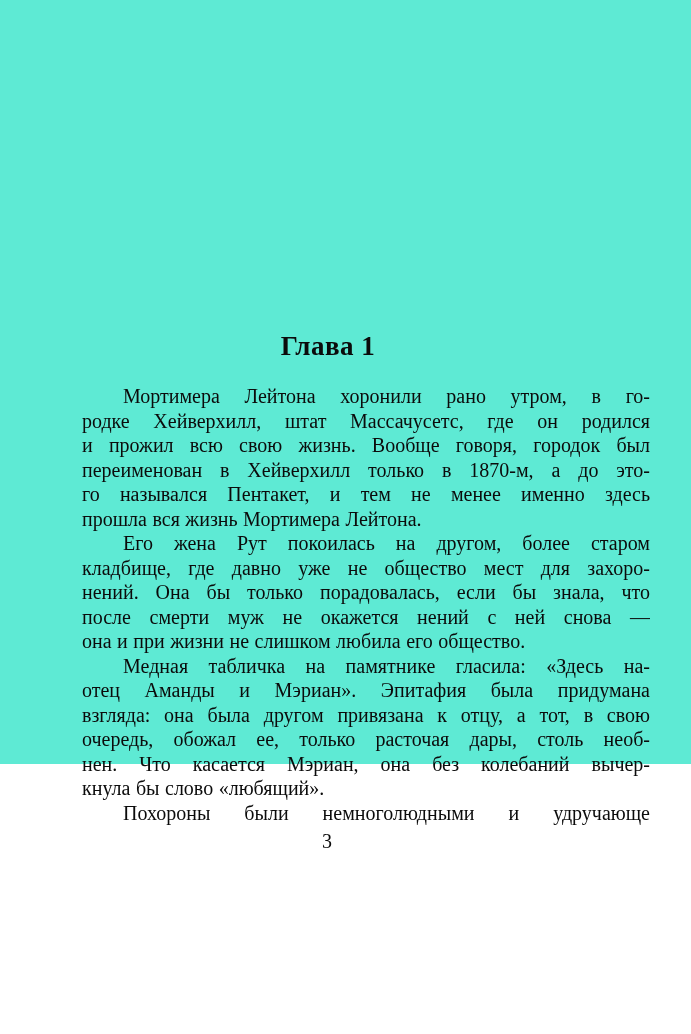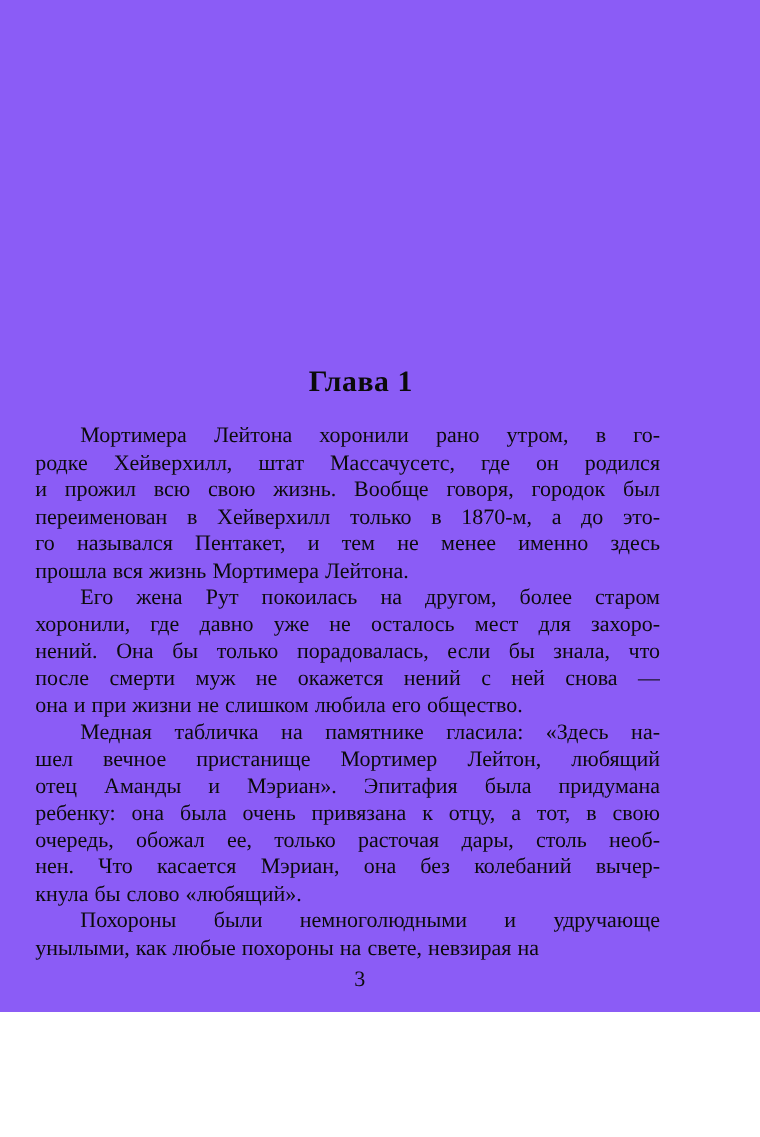--- a/index.html
+++ b/index.html
@@ -10,39 +10,39 @@
   body {
     width: 691px;
     height: 1034px;
     font-family: "Liberation Serif", "DejaVu Serif", serif;
     color: #0b0b0b;
     overflow: hidden;
   }
   .page {
     position: relative;
     width: 691px;
-    height: 920px;
-    background: #8b5cf6;
+    height: 764px;
+    background: #5eead4;
     box-sizing: border-box;
     padding-top: 329px;
   }
   .chapter-title {
     width: 568px;
     margin: 0 0 20px 62px;
     font-size: 27px;
     line-height: 35px;
     font-weight: bold;
     text-align: center;
     position: relative;
     left: -18px;
     letter-spacing: 0.5px;
   }
   .text-block {
     width: 568px;
-    margin-left: 32px;
+    margin-left: 82px;
     font-size: 20px;
     line-height: 24.5px;
   }
   .paragraph {
     margin: 0;
     padding: 0;
   }
   .line {
     height: 24.5px;
     overflow: hidden;
@@ -79,34 +79,32 @@
       <div class="paragraph">
         <div class="line first">Мортимера Лейтона хоронили рано утром, в го-</div>
         <div class="line">родке Хейверхилл, штат Массачусетс, где он родился</div>
         <div class="line">и прожил всю свою жизнь. Вообще говоря, городок был</div>
         <div class="line">переименован в Хейверхилл только в 1870-м, а до это-</div>
         <div class="line">го назывался Пентакет, и тем не менее именно здесь</div>
         <div class="line last">прошла вся жизнь Мортимера Лейтона.</div>
       </div>
       <div class="paragraph">
         <div class="line first">Его жена Рут покоилась на другом, более старом</div>
-        <div class="line">хоронили, где давно уже не осталось мест для захоро-</div>
+        <div class="line">кладбище, где давно уже не общество мест для захоро-</div>
         <div class="line">нений. Она бы только порадовалась, если бы знала, что</div>
         <div class="line">после смерти муж не окажется нений с ней снова —</div>
         <div class="line last">она и при жизни не слишком любила его общество.</div>
       </div>
       <div class="paragraph">
         <div class="line first">Медная табличка на памятнике гласила: «Здесь на-</div>
-        <div class="line">шел вечное пристанище Мортимер Лейтон, любящий</div>
         <div class="line">отец Аманды и Мэриан». Эпитафия была придумана</div>
-        <div class="line">ребенку: она была очень привязана к отцу, а тот, в свою</div>
+        <div class="line">взгляда: она была другом привязана к отцу, а тот, в свою</div>
         <div class="line">очередь, обожал ее, только расточая дары, столь необ-</div>
         <div class="line">нен. Что касается Мэриан, она без колебаний вычер-</div>
         <div class="line last">кнула бы слово «любящий».</div>
       </div>
       <div class="paragraph">
         <div class="line first">Похороны были немноголюдными и удручающе</div>
-        <div class="line last">унылыми, как любые похороны на свете, невзирая на</div>
       </div>
     </div>
 
   <div class="folio">3</div>
 </div>
 
 </body></html>

